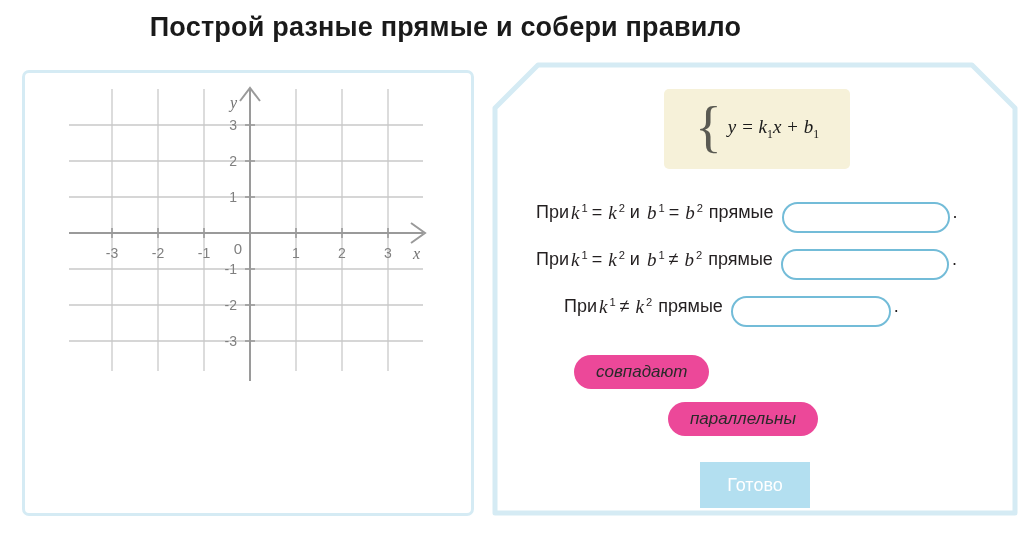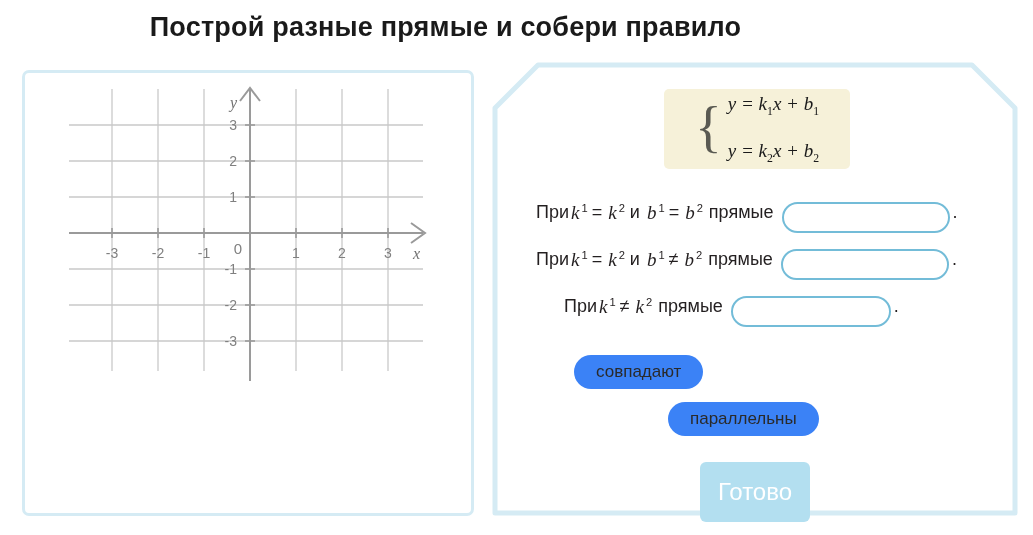--- a/index.html
+++ b/index.html
@@ -140,46 +140,47 @@
     margin: 0 3px 0 8px;
     box-sizing: border-box;
   }
   .blank.short { width: 160px; }
   .dotend { font-size: 18px; }
 
   
   .chip {
     position: absolute;
     height: 34px;
-    background: #3b82f6;
+    background: #ec4899;
     border-radius: 17px;
     display: flex;
     align-items: center;
     justify-content: center;
     font-size: 17px;
     color: #2a2a2a;
     padding: 0 22px;
     box-sizing: border-box;
     cursor: pointer;
+    font-style: italic;
   }
   .chip.ch1 { left: 82px;  top: 293px; }
   .chip.ch2 { left: 272px; top: 293px; }
   .chip.ch3 { left: 176px; top: 340px; }
 
   .done-btn {
     position: absolute;
     left: 208px;
     top: 400px;
     width: 110px;
-    height: 60px;
+    height: 46px;
     background: #b3dff0;
     border: none;
-    border-radius: 6px;
+    border-radius: 0;
     color: #ffffff;
-    font-size: 24px;
+    font-size: 18px;
     font-family: "Liberation Sans", sans-serif;
     cursor: pointer;
   }
 </style>
 </head>
 <body>
 
 <div class="page-title">Построй разные прямые и собери правило</div>
 
 <div class="left-panel">
@@ -278,27 +279,20 @@
     <div class="formula-box">
       <span class="brace">{</span>
       <div class="eqs">
         <div class="line">
           <span>y</span>
           <span>=</span>
           <span>k</span><sub>1</sub><span>x</span>
           <span>+</span>
           <span>b</span><sub>1</sub>
         </div>
-        <div class="line">
-          <span>y</span>
-          <span>=</span>
-          <span>k</span><sub>2</sub><span>x</span>
-          <span>+</span>
-          <span>b</span><sub>2</sub>
-        </div>
       </div>
     </div>
 
     <div class="cond c1">
       <span class="txt">При</span>
       <span class="mv">k</span>
         <sub>1</sub>
       <span class="rel">=</span>
       <span class="mv">k</span>
         <sub>2</sub>

